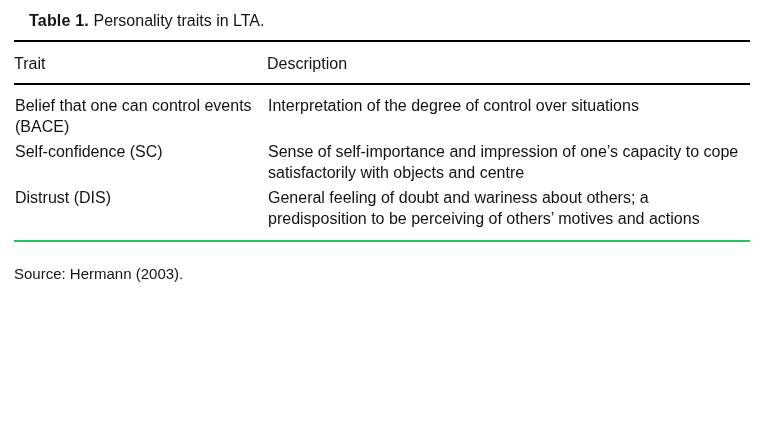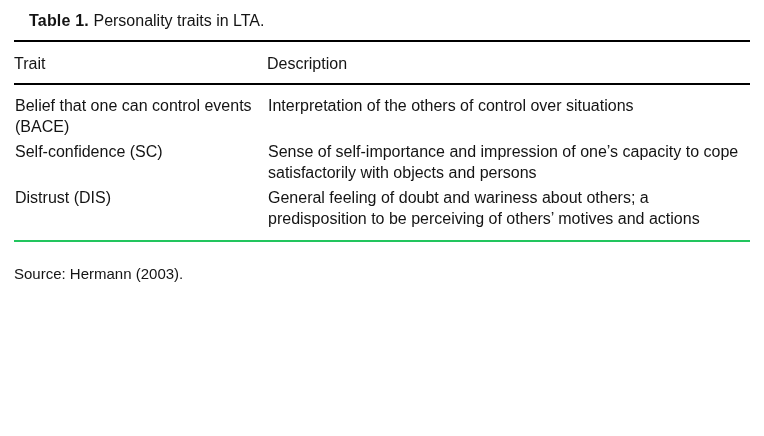--- a/index.html
+++ b/index.html
@@ -76,25 +76,25 @@
   <table class="traits">
     <thead>
       <tr>
         <th class="col-trait">Trait</th>
         <th class="col-description">Description</th>
       </tr>
     </thead>
     <tbody>
       <tr>
         <td class="cell-trait">Belief that one can control events (BACE)</td>
-        <td class="cell-description">Interpretation of the others of control over situations</td>
+        <td class="cell-description">Interpretation of the degree of control over situations</td>
       </tr>
       <tr>
         <td class="cell-trait">Self-confidence (SC)</td>
-        <td class="cell-description">Sense of self-importance and impression of one’s capacity to cope satisfactorily with objects and persons</td>
+        <td class="cell-description">Sense of self-importance and impression of one’s capacity to cope satisfactorily with objects and centre</td>
       </tr>
       <tr>
         <td class="cell-trait">Distrust (DIS)</td>
         <td class="cell-description">General feeling of doubt and wariness about others; a predisposition to be perceiving of others’ motives and actions</td>
       </tr>
     </tbody>
   </table>
 
   <div class="source-note">Source: Hermann (2003).</div>
 

